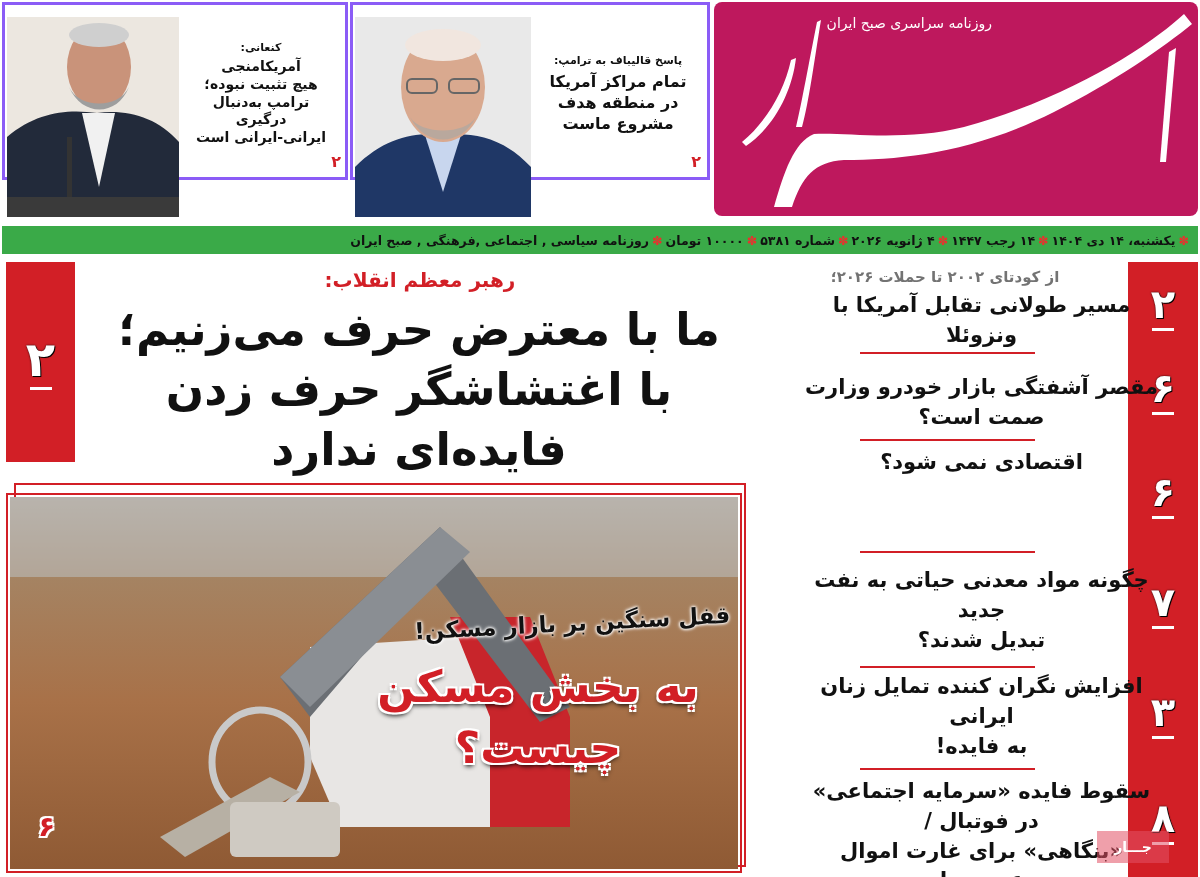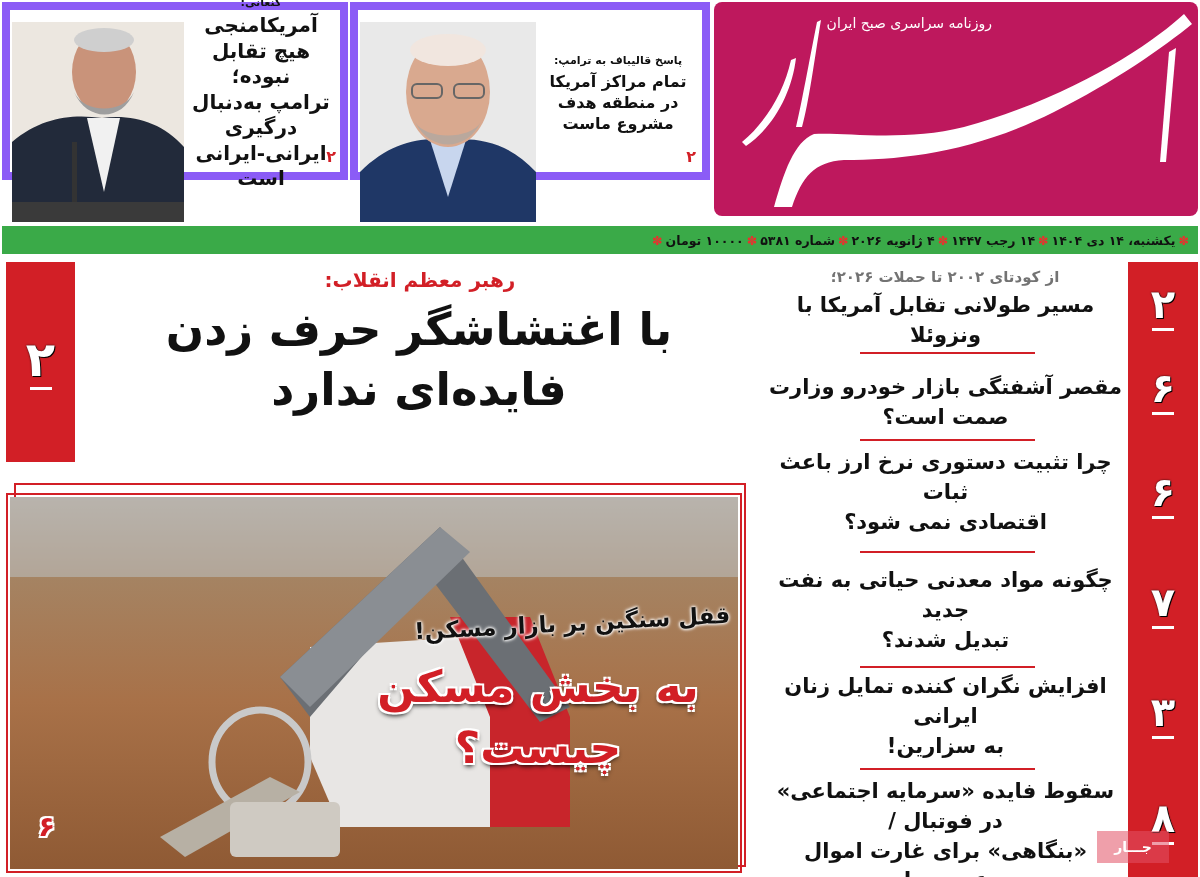--- a/index.html
+++ b/index.html
@@ -6,21 +6,21 @@
   html, body { width: 1200px; height: 877px; overflow: hidden; background: #ffffff; }
   body { font-family: "DejaVu Sans", sans-serif; position: relative; color: #111; }
   .abs { position: absolute; }
 
   
   .masthead { left: 714px; top: 2px; width: 484px; height: 214px; background: #be185d; border-radius: 8px; overflow: hidden; }
   .masthead .tagline { position: absolute; right: 206px; top: 13px; color: #fff; font-size: 14px; direction: rtl; }
   .logo-svg { position: absolute; left: 0; top: 0; }
 
   
-  .teaser { top: 2px; height: 178px; border: 8px solid #8b5cf6; background: #fff; }
+  .teaser { top: 2px; height: 178px; border: 3px solid #8b5cf6; background: #fff; }
   .teaser .photo { position: absolute; left: 2px; top: 12px; height: 200px; background: #d7d7d7; overflow: hidden; }
   .teaser .txt { position: absolute; top: 12px; bottom: 6px; display: flex; flex-direction: column; align-items: center; justify-content: center; direction: rtl; text-align: center; }
   .teaser .kicker { font-size: 11px; font-weight: bold; margin-bottom: 4px; }
   .teaser .headline { font-size: 16px; font-weight: bold; line-height: 1.32; }
   .teaser .pg { position: absolute; bottom: 6px; color: #d21f26; font-weight: bold; font-size: 16px; }
 
   
   .infobar { left: 2px; top: 226px; width: 1196px; height: 28px; background: #3aaa48; color: #111; font-size: 12.5px; font-weight: bold; direction: rtl; display: flex; align-items: center; padding-right: 6px; white-space: nowrap; overflow: hidden; }
   .infobar .dot { color: #e8322e; margin: 0 3px; }
 
@@ -37,21 +37,21 @@
   .feature { left: 10px; top: 497px; width: 728px; height: 372px; overflow: hidden; background: linear-gradient(180deg, #b9b3aa 0%, #a58362 22%, #a87148 55%, #8f5a34 100%); }
   .feature-kicker { right: 8px; top: 113px; direction: rtl; color: #111; font-size: 23px; font-weight: bold; text-shadow: 0 0 3px #fff, 0 0 3px #fff, 0 0 4px #fff; transform: rotate(-3deg); }
   .feature-headline { right: 10px; top: 160px; width: 380px; direction: rtl; text-align: center; color: #d21f26; font-size: 44px; font-weight: bold; line-height: 1.38; text-shadow: -2px -2px 0 #fff, 2px -2px 0 #fff, -2px 2px 0 #fff, 2px 2px 0 #fff, 0 3px 5px #000; }
   .feature-pg { left: 28px; bottom: 26px; color: #d21f26; font-size: 28px; font-weight: bold; text-shadow: -2px -2px 0 #fff, 2px -2px 0 #fff, -2px 2px 0 #fff, 2px 2px 0 #fff; }
 
   
   .redtab-right { left: 1128px; top: 262px; width: 70px; height: 615px; background: #d21f26; }
   .rc-num { position: absolute; left: 0; width: 70px; display: flex; flex-direction: column; align-items: center; }
   .rc-num .pagenum { font-size: 40px; line-height: 1; }
   .rc-kicker { left: 770px; width: 350px; top: 268px; text-align: center; direction: rtl; color: #737373; font-size: 15px; font-weight: bold; }
-  .rc-item { left: 768px; width: 355px; direction: rtl; text-align: center; font-size: 21px; font-weight: bold; line-height: 1.42; }
+  .rc-item { left: 804px; width: 355px; direction: rtl; text-align: center; font-size: 21px; font-weight: bold; line-height: 1.42; }
   .rc-sep { left: 860px; width: 175px; height: 2px; background: #d21f26; }
 
   .watermark { left: 1097px; top: 831px; width: 72px; height: 32px; background: rgba(225,80,100,0.55); color: #fff; font-size: 14px; font-weight: bold; display: flex; align-items: center; justify-content: center; direction: rtl; }
 </style>
 </head>
 <body>
 
 <div class="abs masthead">
   <svg class="logo-svg" width="484" height="214" viewBox="0 0 484 214">
     <path d="M470 12 C 440 40, 360 95, 250 125 C 190 140, 130 130, 100 132 C 80 140, 70 170, 60 205 L 78 205 C 88 175, 100 160, 130 158 C 190 158, 260 150, 340 110 C 400 80, 450 45, 478 22 Z" fill="#ffffff"></path>
@@ -94,51 +94,53 @@
       <path d="M75 96 L92 170 L108 96 Z" fill="#f1f1f1"></path>
       <ellipse cx="92" cy="50" rx="32" ry="42" fill="#c9937a"></ellipse>
       <ellipse cx="92" cy="18" rx="30" ry="12" fill="#cfcfcf"></ellipse>
       <path d="M62 70 C 75 100, 110 100, 122 70 C 112 92, 72 92, 62 70 Z" fill="#9e9e9e"></path>
       <rect x="60" y="120" width="5" height="70" fill="#333"></rect>
       <rect x="0" y="180" width="172" height="20" fill="#3a3a3a"></rect>
     </svg>
   </div>
   <div class="txt" style="left:176px; right:4px;">
     <div class="kicker">کنعانی:</div>
-    <div class="headline" style="font-size:20px; line-height:1.28;">
+    <div class="headline" style="font-size:14px; line-height:1.28;">
       <div>آمریکامنجی</div>
-      <div>هیچ تقابل نبوده؛</div>
+      <div>هیچ تثبیت نبوده؛</div>
       <div>ترامپ به‌دنبال</div>
       <div>درگیری</div>
       <div>ایرانی-ایرانی است</div>
     </div>
   </div>
   <div class="pg" style="right:4px;">۲</div>
 </div>
 
 <div class="abs infobar">
   <span class="dot">✽</span>
   <span>یکشنبه، ۱۴ دی ۱۴۰۴</span>
   <span class="dot">✽</span>
   <span>۱۴ رجب ۱۴۴۷</span>
   <span class="dot">✽</span>
   <span>۴ ژانویه ۲۰۲۶</span>
   <span class="dot">✽</span>
   <span>شماره ۵۳۸۱</span>
   <span class="dot">✽</span>
   <span>۱۰۰۰۰ تومان</span>
   <span class="dot">✽</span>
+  <span>روزنامه سیاسی , اجتماعی ,فرهنگی , صبح ایران</span>
 </div>
 
 <div class="abs redtab-left">
   <div class="pagenum" style="font-size:48px; line-height:1;">۲</div>
   <div class="pagenum-line"></div>
 </div>
 <div class="abs lead-kicker">رهبر معظم انقلاب:</div>
 <div class="abs lead-headline">
+  <div>ما با معترض حرف می‌زنیم؛</div>
   <div>با اغتشاشگر حرف زدن فایده‌ای ندارد</div>
 </div>
 
 <div class="abs feature-frame"></div>
 <div class="abs feature-frame2"></div>
 <div class="abs feature">
   <svg class="abs" style="left:0;top:0;" width="728" height="372" viewBox="0 0 728 372">
     <rect x="0" y="0" width="728" height="80" fill="#b8b4ae" opacity="0.7"></rect>
 
     <polygon points="300,150 460,140 520,250 510,330 330,330 300,260" fill="#e8e6e4"></polygon>
@@ -192,34 +194,33 @@
   <div>مسیر طولانی تقابل آمریکا با ونزوئلا</div>
 </div>
 <div class="abs rc-sep" style="top:352px;"></div>
 
 <div class="abs rc-item" style="top:373px;">
   <div>مقصر آشفتگی بازار خودرو وزارت صمت است؟</div>
 </div>
 <div class="abs rc-sep" style="top:439px;"></div>
 
 <div class="abs rc-item" style="top:448px;">
-  <div>چرا تثبیت دستوری نرخ ارز باعث ثبات</div>
   <div>اقتصادی نمی شود؟</div>
 </div>
 <div class="abs rc-sep" style="top:551px;"></div>
 
 <div class="abs rc-item" style="top:566px;">
   <div>چگونه مواد معدنی حیاتی به نفت جدید</div>
   <div>تبدیل شدند؟</div>
 </div>
 <div class="abs rc-sep" style="top:666px;"></div>
 
 <div class="abs rc-item" style="top:672px;">
   <div>افزایش نگران کننده تمایل زنان ایرانی</div>
-  <div>به سزارین!</div>
+  <div>به فایده!</div>
 </div>
 <div class="abs rc-sep" style="top:768px;"></div>
 
 <div class="abs rc-item" style="top:777px;">
   <div>سقوط فایده «سرمایه اجتماعی» در فوتبال /</div>
   <div>«بنگاهی» برای غارت اموال عمومی!</div>
 </div>
 
 <div class="abs watermark">جـــار</div>
 

